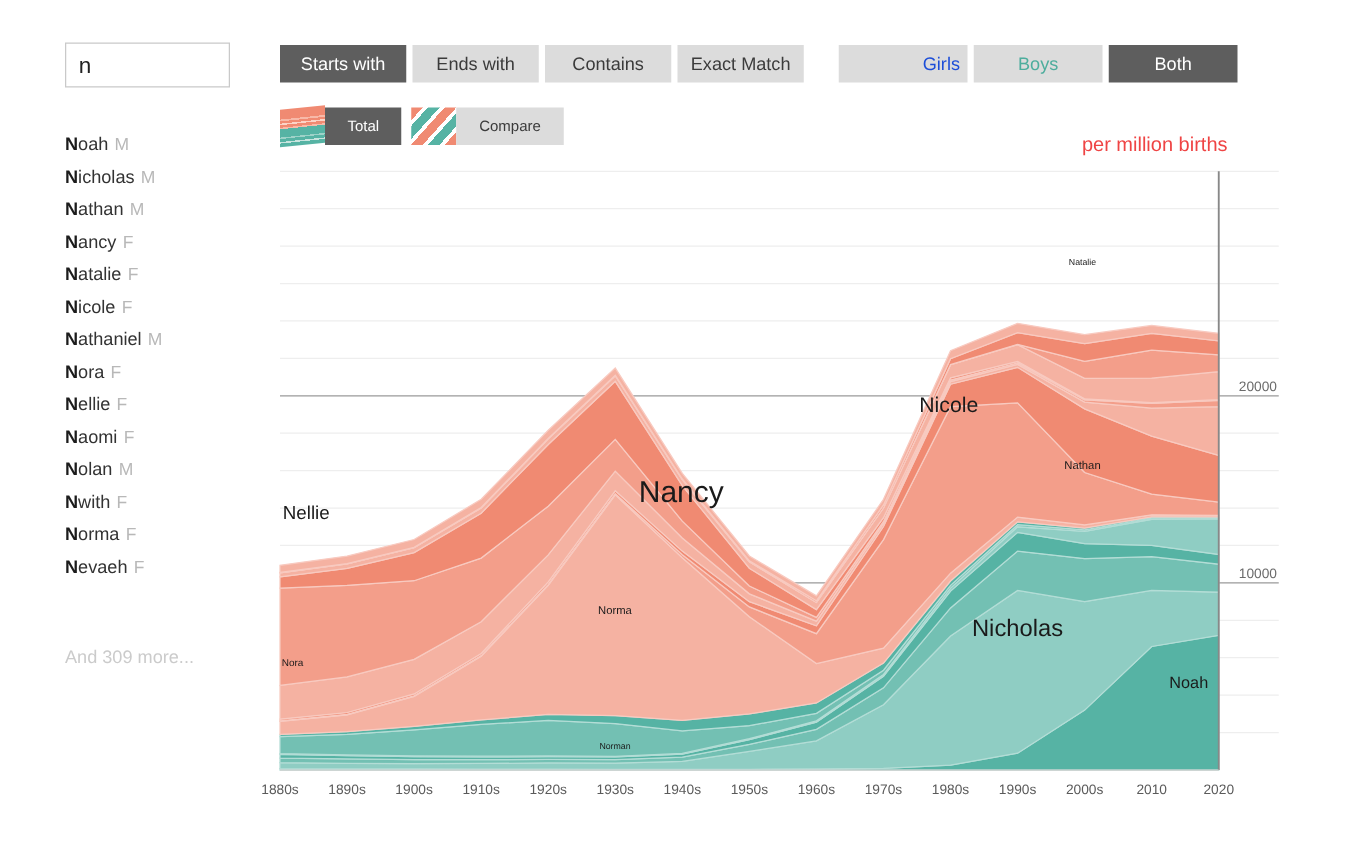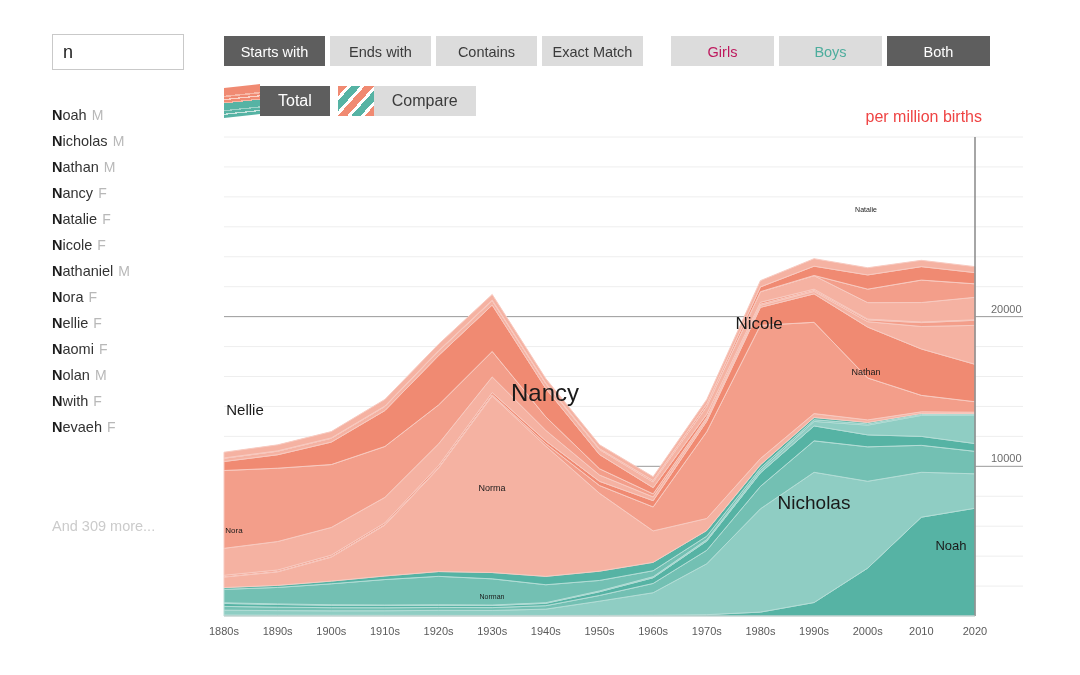--- a/index.html
+++ b/index.html
@@ -99,21 +99,21 @@
     top: 36px;
   }
   #match-group .btn { width: 101px; margin-right: 5px; }
 
   #sex-group {
     position: absolute;
     left: 671px;
     top: 36px;
   }
   #sex-group .btn { width: 103px; margin-right: 5px; }
-  #sex-group .btn.girls { color: #be185d; }
+  #sex-group .btn.girls { color: #1d4ed8; text-align: right; }
   #sex-group .btn.boys  { color: #4dad9d; }
 
   #mode-group {
     position: absolute;
     left: 224px;
     top: 86px;
   }
   .mode-btn {
     display: inline-block;
     height: 30px;
@@ -125,21 +125,21 @@
     display: inline-block;
     width: 36px;
     height: 30px;
     vertical-align: top;
   }
   .mode-label {
     display: inline-block;
     height: 30px;
     line-height: 30px;
     padding: 0 18px;
-    font-size: 16px;
+    font-size: 12px;
     vertical-align: top;
     box-sizing: border-box;
   }
   .mode-label.active { background: #5e5e5e; color: #fff; }
   .mode-label.inactive { background: #dcdcdc; color: #3b3b3b; }
 
   
   #chart-wrap {
     position: absolute;
     left: 0; top: 0;
@@ -185,20 +185,21 @@
         <div class="name-row"><span class="name-initial">N</span><span class="name-rest">athan</span><span class="name-sex">M</span></div>
         <div class="name-row"><span class="name-initial">N</span><span class="name-rest">ancy</span><span class="name-sex">F</span></div>
         <div class="name-row"><span class="name-initial">N</span><span class="name-rest">atalie</span><span class="name-sex">F</span></div>
         <div class="name-row"><span class="name-initial">N</span><span class="name-rest">icole</span><span class="name-sex">F</span></div>
         <div class="name-row"><span class="name-initial">N</span><span class="name-rest">athaniel</span><span class="name-sex">M</span></div>
         <div class="name-row"><span class="name-initial">N</span><span class="name-rest">ora</span><span class="name-sex">F</span></div>
         <div class="name-row"><span class="name-initial">N</span><span class="name-rest">ellie</span><span class="name-sex">F</span></div>
         <div class="name-row"><span class="name-initial">N</span><span class="name-rest">aomi</span><span class="name-sex">F</span></div>
         <div class="name-row"><span class="name-initial">N</span><span class="name-rest">olan</span><span class="name-sex">M</span></div>
         <div class="name-row"><span class="name-initial">N</span><span class="name-rest">with</span><span class="name-sex">F</span></div>
+        <div class="name-row"><span class="name-initial">N</span><span class="name-rest">orma</span><span class="name-sex">F</span></div>
         <div class="name-row"><span class="name-initial">N</span><span class="name-rest">evaeh</span><span class="name-sex">F</span></div>
       </div>
     <div id="more-names">And 309 more...</div>
   </div>
 
   <div id="match-group"><button class="btn active">Starts with</button><button class="btn">Ends with</button><button class="btn">Contains</button><button class="btn">Exact Match</button></div>
 
   <div id="sex-group"><button class="btn girls">Girls</button><button class="btn boys">Boys</button><button class="btn active ">Both</button></div>
 
   <div id="mode-group"><div class="mode-btn"><span class="swatch" style="background: linear-gradient(rgb(240, 138, 114) 0px, rgb(240, 138, 114) 26%, rgb(247, 185, 168) 26%, rgb(247, 185, 168) 31%, rgb(240, 138, 114) 31%, rgb(240, 138, 114) 37%, rgb(251, 211, 199) 37%, rgb(251, 211, 199) 41%, rgb(240, 138, 114) 41%, rgb(240, 138, 114) 48%, rgb(247, 185, 168) 48%, rgb(247, 185, 168) 52%, rgb(86, 179, 164) 52%, rgb(86, 179, 164) 74%, rgb(158, 210, 200) 74%, rgb(158, 210, 200) 78%, rgb(86, 179, 164) 78%, rgb(86, 179, 164) 86%, rgb(200, 228, 222) 86%, rgb(200, 228, 222) 90%, rgb(86, 179, 164) 90%, rgb(86, 179, 164) 100%) 0% 0% / 100% 100%; transform: skewY(-6deg); overflow: hidden;"></span><span class="mode-label active">Total</span></div><div class="mode-btn"><span class="swatch" style="background: repeating-linear-gradient(-48deg, rgb(240, 138, 114) 0px, rgb(240, 138, 114) 7px, rgb(255, 255, 255) 7px, rgb(255, 255, 255) 10px, rgb(86, 179, 164) 10px, rgb(86, 179, 164) 17px, rgb(255, 255, 255) 17px, rgb(255, 255, 255) 20px);"></span><span class="mode-label inactive">Compare</span></div></div>

